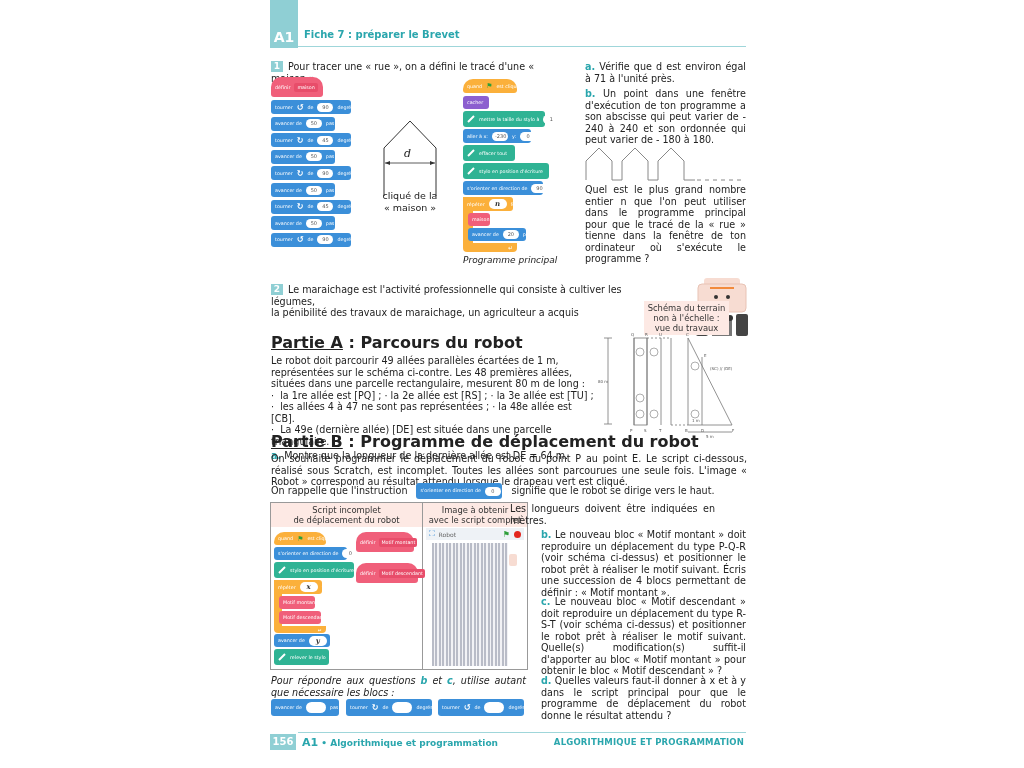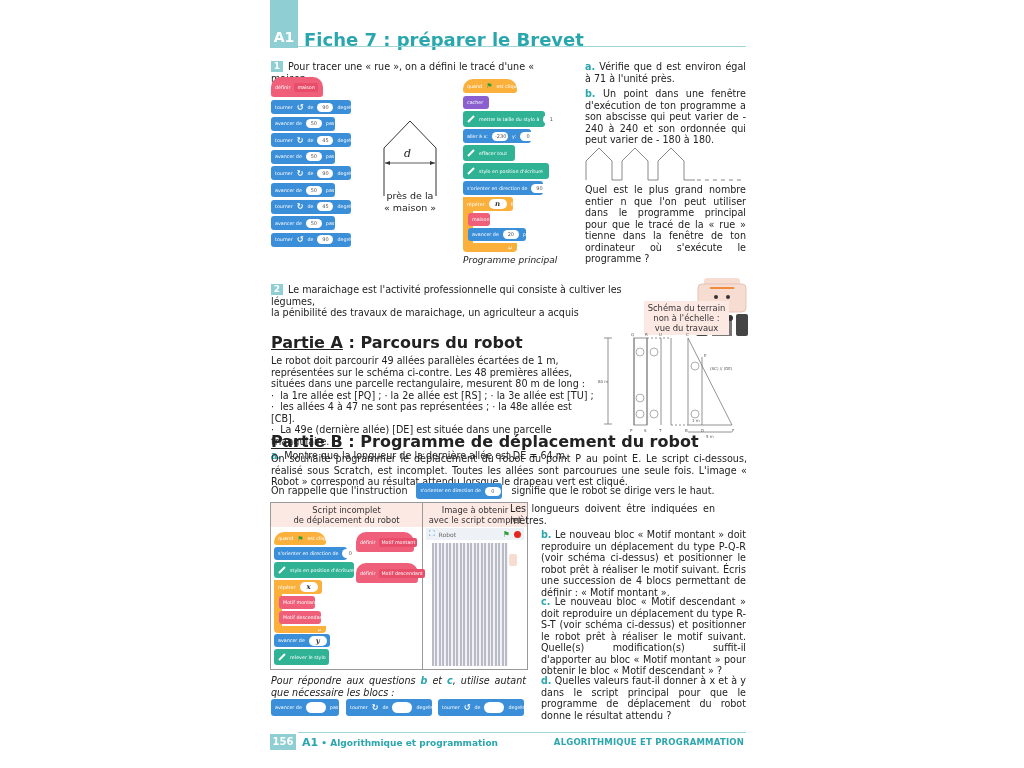--- a/index.html
+++ b/index.html
@@ -1,19 +1,19 @@
 <!DOCTYPE html>
 <html><head>
 <meta charset="utf-8">
 <style>
   html, body { margin:0; padding:0; background:#ffffff; }
   body { width:1024px; height:768px; position:relative; overflow:hidden; font-family:"DejaVu Sans", sans-serif; color:#222; }
   .abs { position:absolute; }
   .tab-a1 { position:absolute; left:270px; top:0; width:28px; height:48px; background:#8fcfd4; color:#fff; font-weight:bold; font-size:14px; display:flex; align-items:flex-end; justify-content:center; padding-bottom:3px; box-sizing:border-box; }
-  .title { position:absolute; left:304px; top:29px; font-size:18px; font-weight:bold; color:#2aa6ad; }
+  .title { position:absolute; left:304px; top:29px; font-size:10px; font-weight:bold; color:#2aa6ad; }
   .title-rule { position:absolute; left:298px; top:46px; width:448px; height:1px; background:#9fd6da; }
   .num-badge { display:inline-block; background:#8fcfd4; color:#fff; font-weight:bold; font-size:9px; width:12px; height:11px; line-height:11px; text-align:center; margin-right:5px; vertical-align:1px; }
   .txt { font-size:9.6px; line-height:11.5px; color:#222; }
   .just { text-align:justify; }
   .q { color:#2aa6ad; font-weight:bold; }
   .partie { font-weight:bold; font-size:16px; }
   .partie u { text-decoration:underline; }
   
   .blk { position:absolute; height:13px; border-radius:3px; color:#fff; font-size:4.8px; display:flex; align-items:center; gap:4px; padding:0 4px; box-sizing:border-box; white-space:nowrap; }
   .blue { background:#3b8fd9; }
@@ -112,21 +112,21 @@
 </div>
 
 <svg class="abs" style="left:378px;top:118px;" width="64" height="80">
   <polyline points="6,78 6,30 32,3 58,30 58,78" fill="none" stroke="#333" stroke-width="1"></polyline>
   <line x1="7" y1="45" x2="57" y2="45" stroke="#333" stroke-width="0.8"></line>
   <polygon points="7,45 12,43 12,47" fill="#333"></polygon>
   <polygon points="57,45 52,43 52,47" fill="#333"></polygon>
 </svg>
 <div class="abs" style="left:404px;top:147px;font-family:'DejaVu Serif',serif;font-style:italic;font-size:11px;">d</div>
 <div class="abs txt" style="left:378px;top:190px;width:64px;text-align:center;font-size:9.5px;">
-  <div>près de la</div>
+  <div>cliqué de la</div>
   <div>« maison »</div>
 </div>
 
 <div>
   <div class="blk orange hat" style="left:463px;top:79px;width:54px;height:14px;">
     <span>quand</span>
     <span style="color:#2e9e3a;font-size:7px;">⚑</span>
     <span>est cliqué</span>
   </div>
   <div class="blk purple" style="left:463px;top:96px;width:26px;height:13px;">

